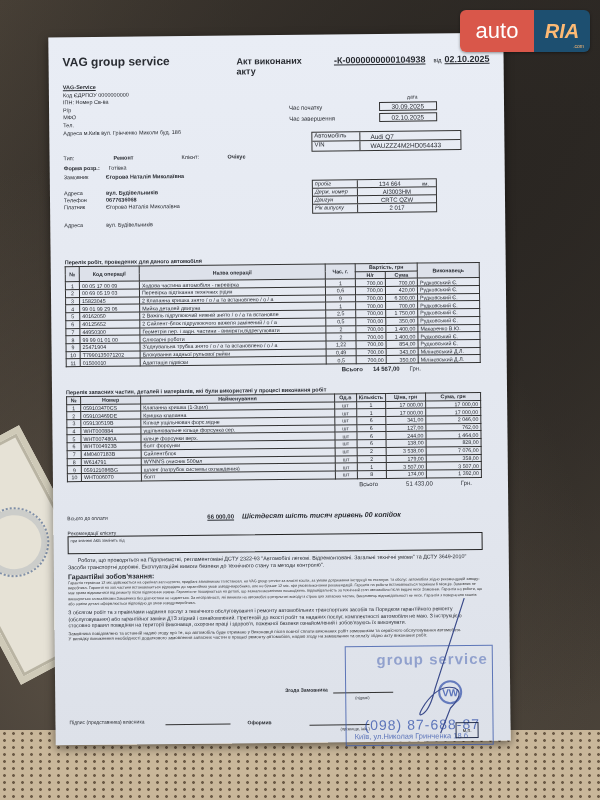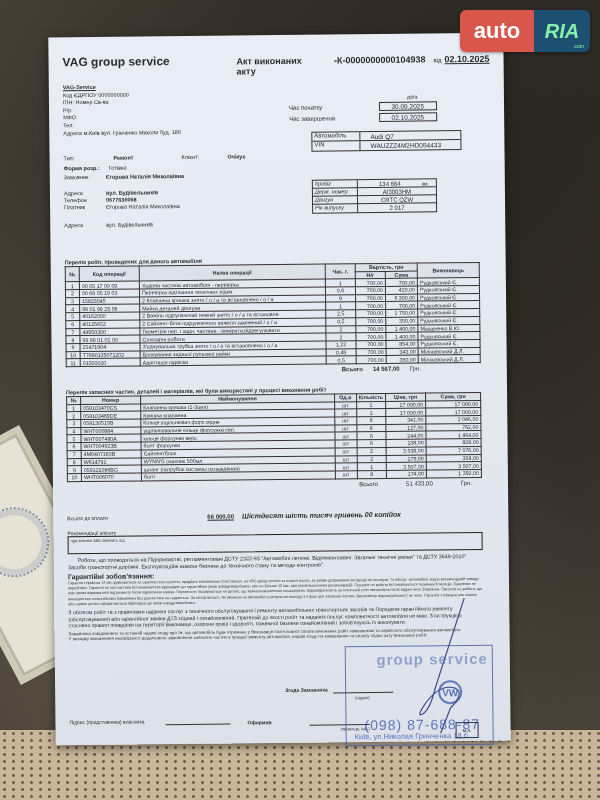--- a/index.html
+++ b/index.html
@@ -45,30 +45,30 @@
     box-shadow: 0 3px 10px rgba(0,0,0,0.5);
     color: #2a2d33;
     padding: 18px 14px 10px 14px;
   }
 
   .logo {
     position: absolute; right: 10px; top: 10px;
     width: 130px; height: 42px; display: flex; border-radius: 6px; overflow: hidden;
     box-shadow: 0 1px 3px rgba(0,0,0,0.4); z-index: 20;
   }
-  .logo .auto { background: #d9574a; color: #fff; font-size: 22px; font-weight: bold;
+  .logo .auto { background: #d9574a; color: #fff; font-size: 22px; font-weight: normal;
     display:flex; align-items:center; justify-content:center; width: 74px; }
-  .logo .ria { background: #1d4f70; color: #86efac; font-size: 20px; font-weight: bold; font-style: italic;
+  .logo .ria { background: #1d4f70; color: #fdba74; font-size: 20px; font-weight: bold; font-style: italic;
     display:flex; align-items:center; justify-content:center; flex:1; position:relative; }
   .logo .ria small { position:absolute; right:6px; bottom:3px; font-size:5px; font-style:normal; font-weight:normal; }
 
   .hdr-row { display:flex; align-items:baseline; font-size: 9px; }
   .company { font-size: 12px; font-weight: bold; width: 150px; }
   .act-title { font-weight: bold; margin-left: 40px; }
-  .act-num { font-weight: bold; margin-left: 20px; }
+  .act-num { font-weight: bold; text-decoration: underline; margin-left: 20px; }
   .act-from { margin-left: 8px; font-size: 6px; }
   .act-date { font-weight: bold; text-decoration: underline; margin-left: 3px; }
 
   .small { font-size: 5.5px; line-height: 7.6px; }
   .req { margin-top: 6px; }
   .req .name { text-decoration: underline; font-weight: bold; }
 
   .times { position: absolute; left: 240px; top: 68px; font-size: 6px; }
   .times .lbl { width: 60px; display:inline-block; }
   .times .box { display:inline-block; width:58px; border:1px solid #333; text-align:center; font-size:6.5px; padding:0 2px; margin-left: 28px; }

